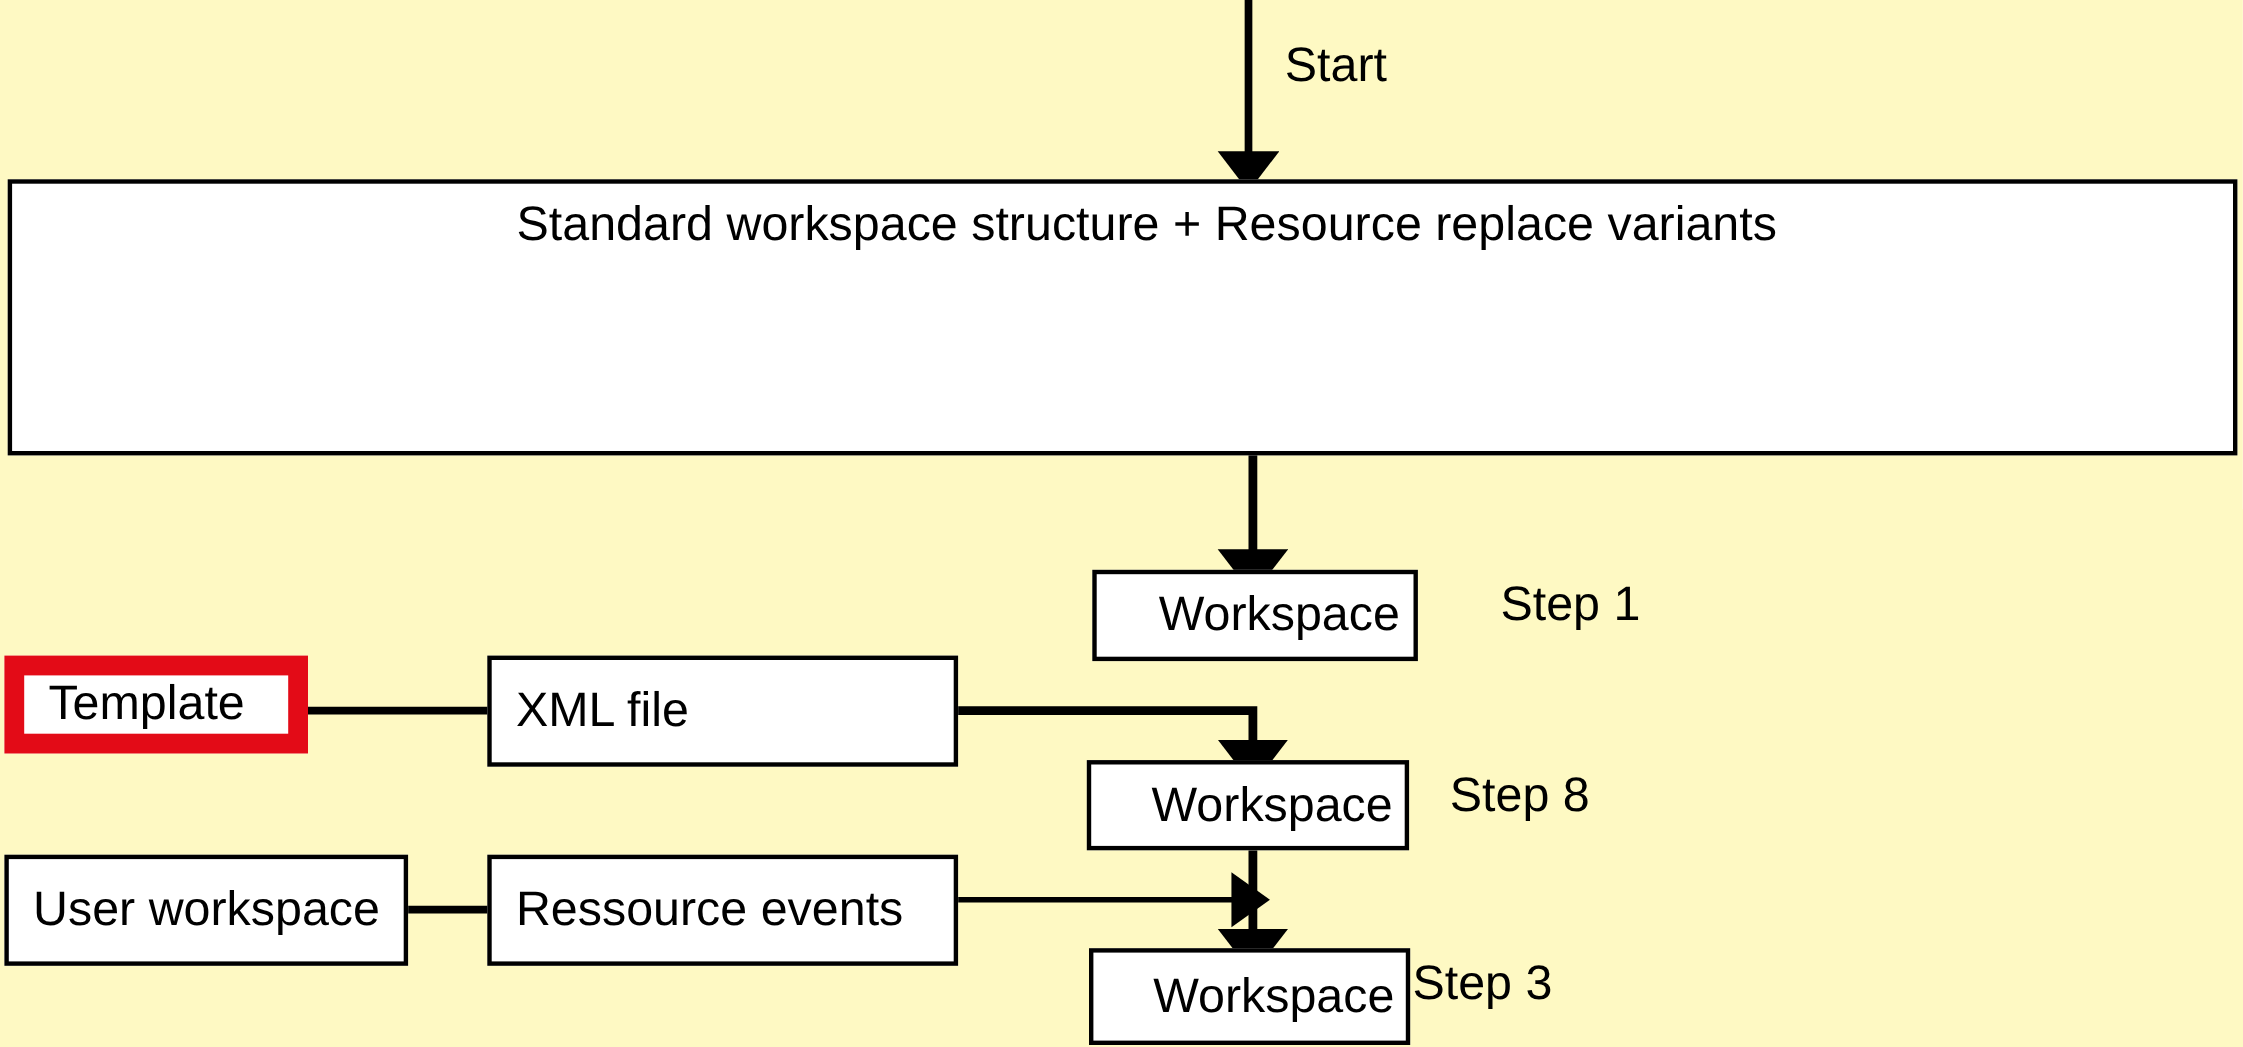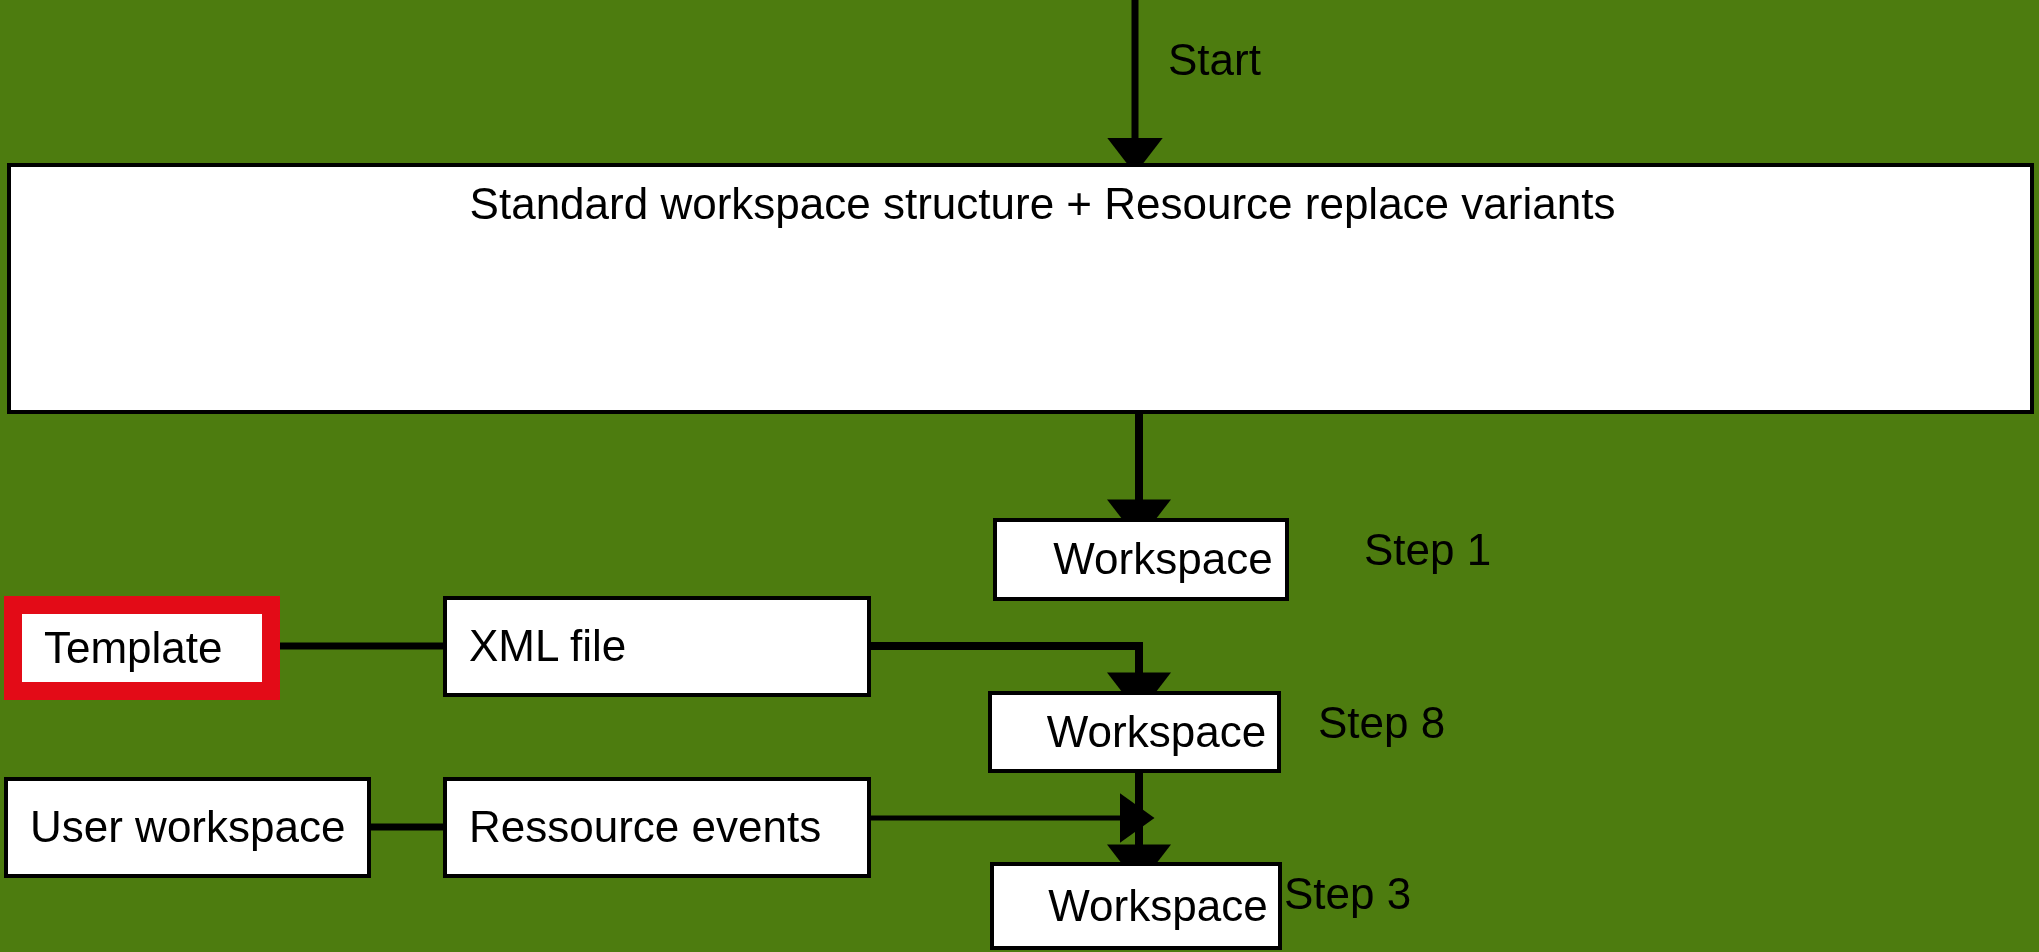--- a/index.html
+++ b/index.html
@@ -7,21 +7,21 @@
     padding: 0;
     background: #ffffff;
   }
   body {
     font-family: "Liberation Sans", sans-serif;
   }
   #stage {
     position: relative;
     width: 2039px;
     height: 952px;
-    background: #4d7c0f;
+    background: #fef9c3;
     overflow: hidden;
   }
   .svg-layer {
     position: absolute;
     left: 0;
     top: 0;
     width: 2039px;
     height: 952px;
   }
   .node {
@@ -53,21 +53,21 @@
   .free-label {
     position: absolute;
     font-size: 44px;
     line-height: 1;
     white-space: nowrap;
     color: #000000;
   }
   
   #main-box      { left: 7px;   top: 163px; width: 2027px; height: 251px; }
   #ws-step1      { left: 993px; top: 518px; width: 296px;  height: 83px;  }
-  #template-box  { left: 4px;   top: 596px; width: 276px;  height: 104px; }
+  #template-box  { left: 4px;   top: 596px; width: 276px;  height: 89px; }
   #xml-box       { left: 443px; top: 596px; width: 428px;  height: 101px; }
   #ws-step2      { left: 988px; top: 691px; width: 293px;  height: 82px;  }
   #userws-box    { left: 4px;   top: 777px; width: 367px;  height: 101px; }
   #events-box    { left: 443px; top: 777px; width: 428px;  height: 101px; }
   #ws-step3      { left: 990px; top: 862px; width: 292px;  height: 88px;  }
   
   #start-label   { left: 1168px; top: 38px;  }
   #step1-label   { left: 1318px; top: 528px; margin-left: 46px; }
   #step2-label   { left: 1318px; top: 701px; }
   #step3-label   { left: 1284px; top: 872px; }

